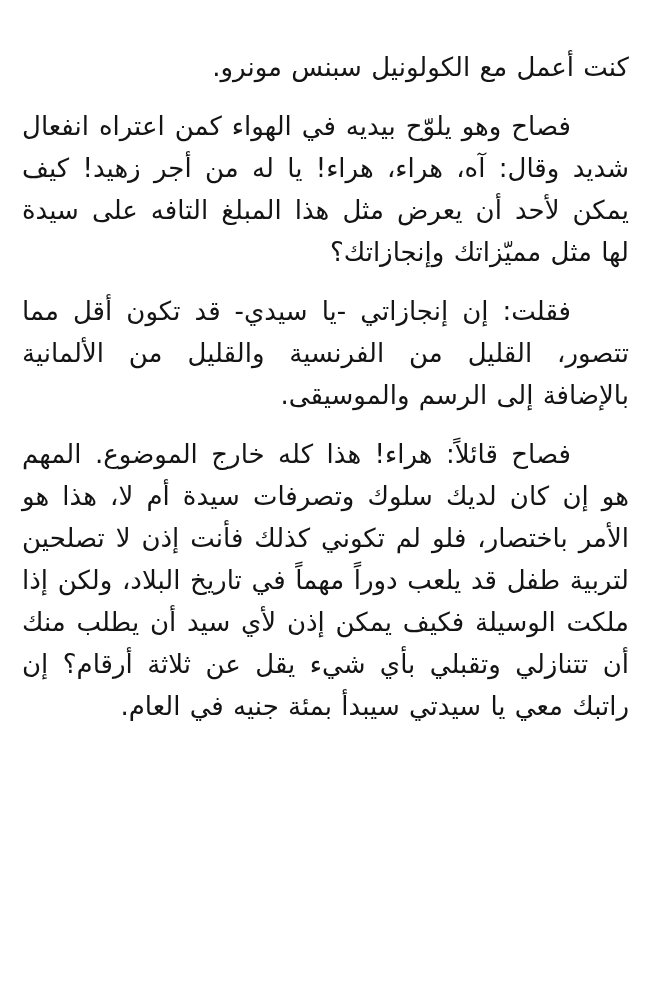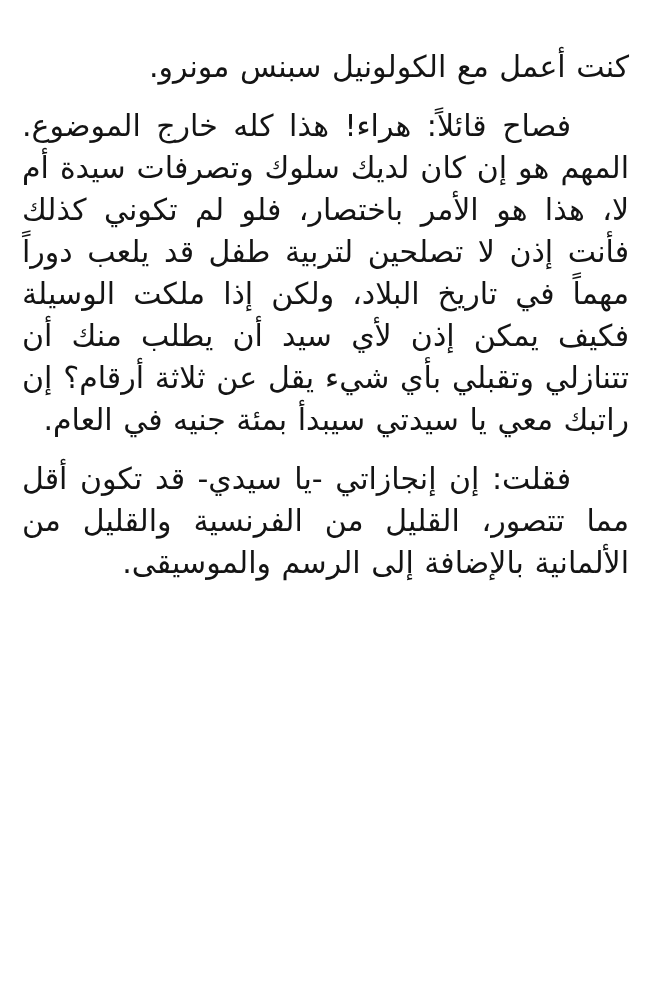--- a/index.html
+++ b/index.html
@@ -17,31 +17,32 @@
     box-sizing: border-box;
     width: 651px;
     height: 1000px;
     padding: 46px 22px 0 22px;
     direction: rtl;
     background: #ffffff;
   }
   .page p {
     margin: 0 0 17px 0;
     font-family: "DejaVu Sans", sans-serif;
-    font-size: 30px;
+    font-size: 26px;
     line-height: 42px;
     color: #141414;
     text-align: justify;
     text-justify: inter-word;
     word-spacing: 1px;
   }
   .page p.indent {
     text-indent: 58px; 
   }
 </style>
 </head>
 <body>
 
 <main class="page">
   <p>كنت أعمل مع الكولونيل سبنس مونرو.</p>
+  <p class="indent">فصاح وهو يلوّح بيديه في الهواء كمن اعتراه انفعال شديد وقال: آه، هراء، هراء! يا له من أجر زهيد! كيف يمكن لأحد أن يعرض مثل هذا المبلغ التافه على سيدة لها مثل مميّزاتك وإنجازاتك؟</p>
+  <p class="indent">فقلت: إن إنجازاتي -يا سيدي- قد تكون أقل مما تتصور، القليل من الفرنسية والقليل من الألمانية بالإضافة إلى الرسم والموسيقى.</p>
   <p class="indent">فصاح قائلاً: هراء! هذا كله خارج الموضوع. المهم هو إن كان لديك سلوك وتصرفات سيدة أم لا، هذا هو الأمر باختصار، فلو لم تكوني كذلك فأنت إذن لا تصلحين لتربية طفل قد يلعب دوراً مهماً في تاريخ البلاد، ولكن إذا ملكت الوسيلة فكيف يمكن إذن لأي سيد أن يطلب منك أن تتنازلي وتقبلي بأي شيء يقل عن ثلاثة أرقام؟ إن راتبك معي يا سيدتي سيبدأ بمئة جنيه في العام.</p>
-  <p class="indent">فقلت: إن إنجازاتي -يا سيدي- قد تكون أقل مما تتصور، القليل من الفرنسية والقليل من الألمانية بالإضافة إلى الرسم والموسيقى.</p>
 </main>
 
 </body></html>

